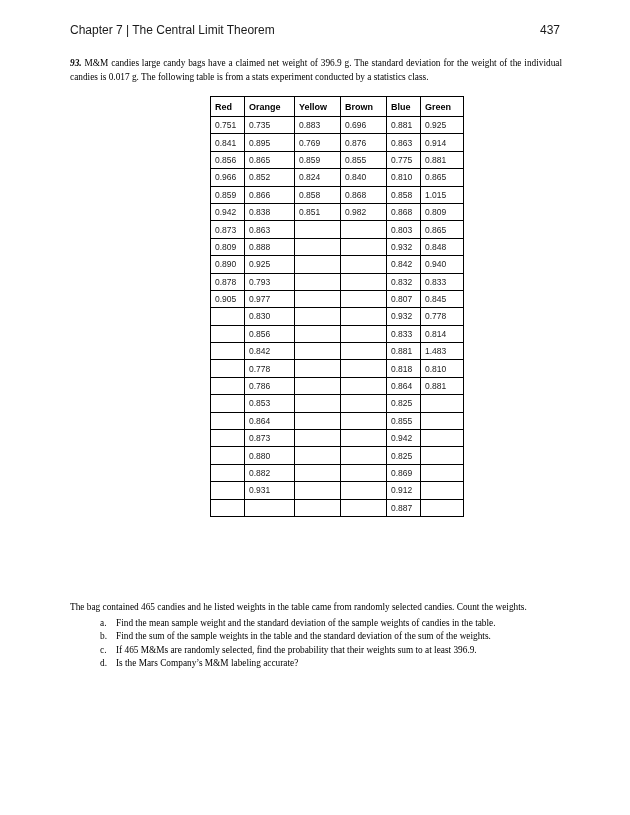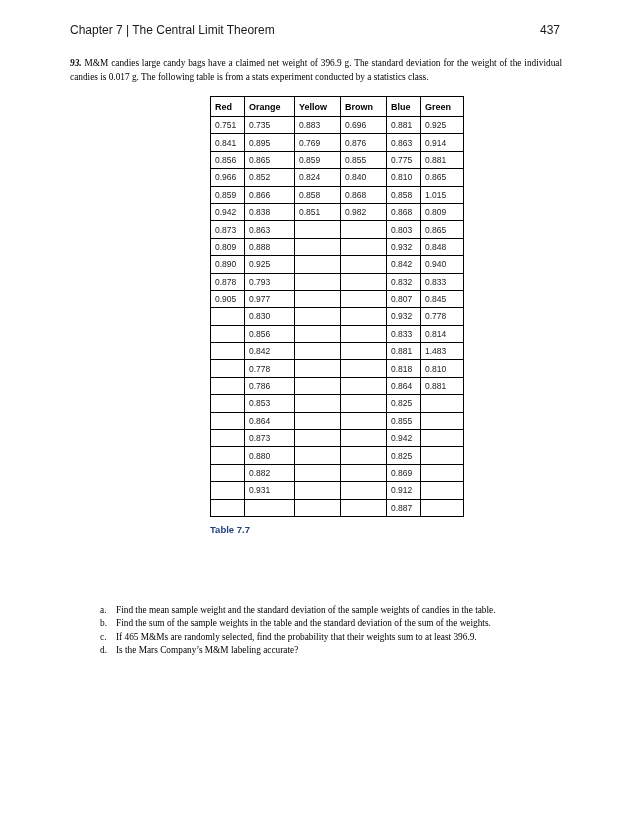--- a/index.html
+++ b/index.html
@@ -319,24 +319,24 @@
           <tr>
             <td></td>
             <td></td>
             <td></td>
             <td></td>
             <td>0.887</td>
             <td></td>
           </tr>
         </tbody>
     </table>
-    <div class="table-caption" style="color: rgb(37, 65, 126);">Table 7.7</div>
   </div>
 
   <div class="followup">
+    <div>The bag contained 465 candies and he listed weights in the table came from randomly selected candies. Count the weights.</div>
     <div class="followup-list">
         <div class="followup-item">
           <span class="marker">a.</span>
           <span class="item-text">Find the mean sample weight and the standard deviation of the sample weights of candies in the table.</span>
         </div>
         <div class="followup-item">
           <span class="marker">b.</span>
           <span class="item-text">Find the sum of the sample weights in the table and the standard deviation of the sum of the weights.</span>
         </div>
         <div class="followup-item">

